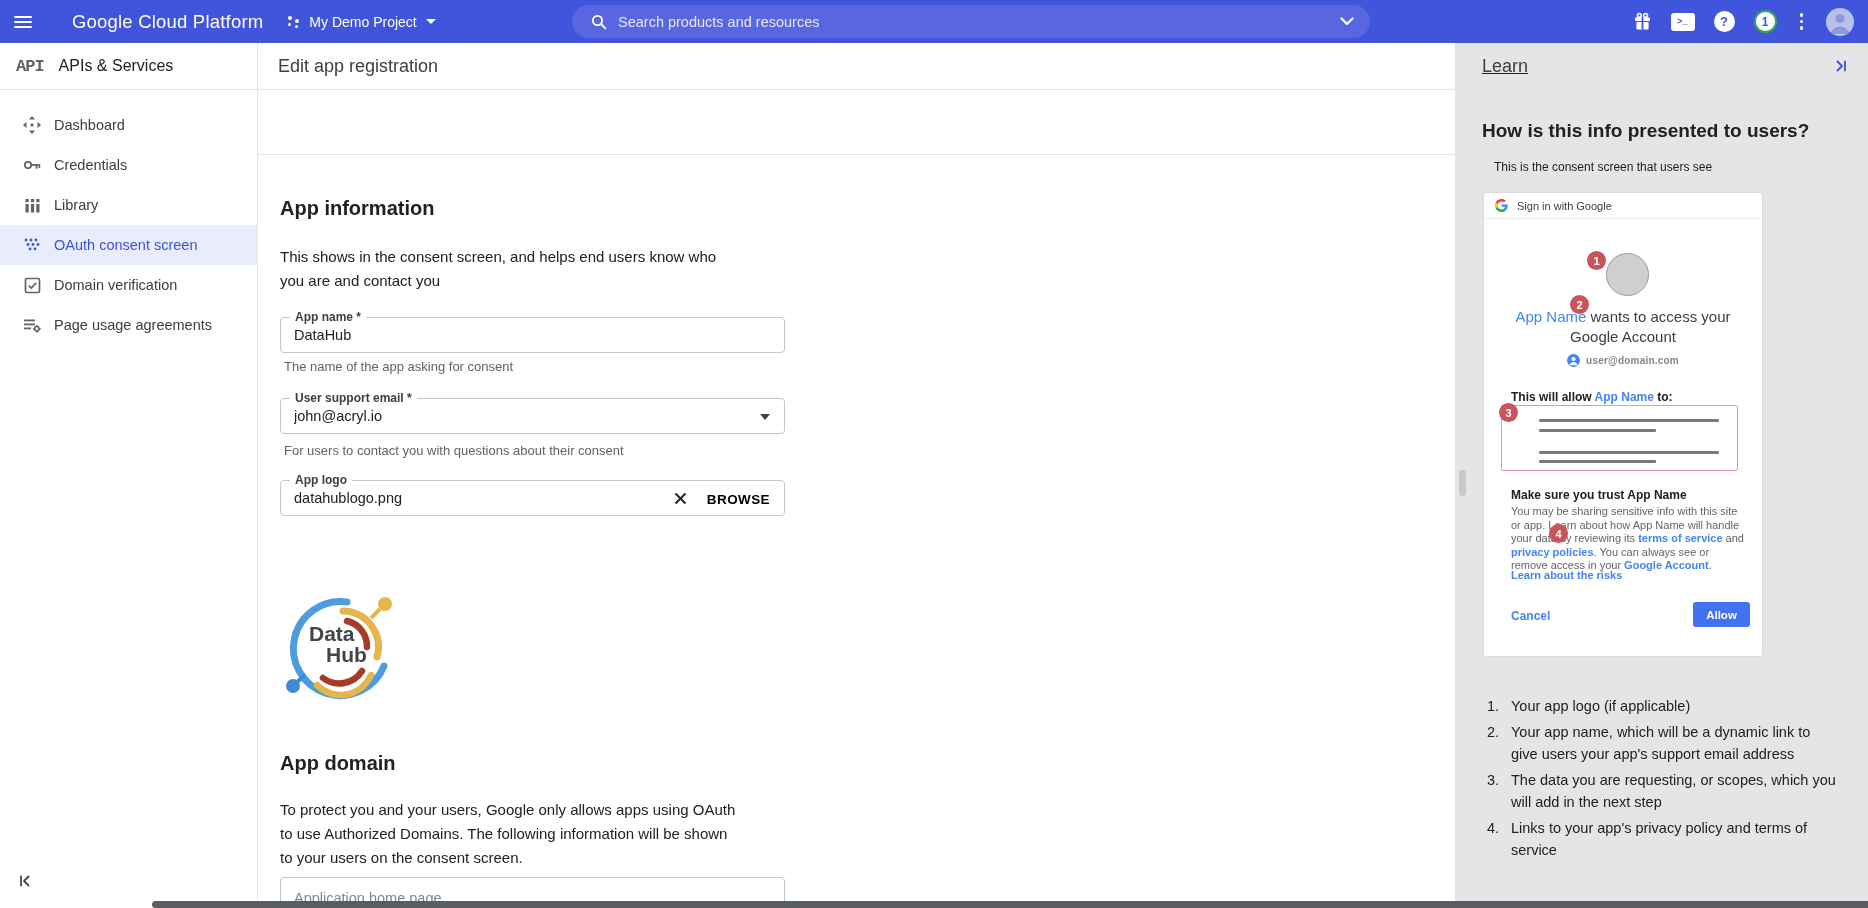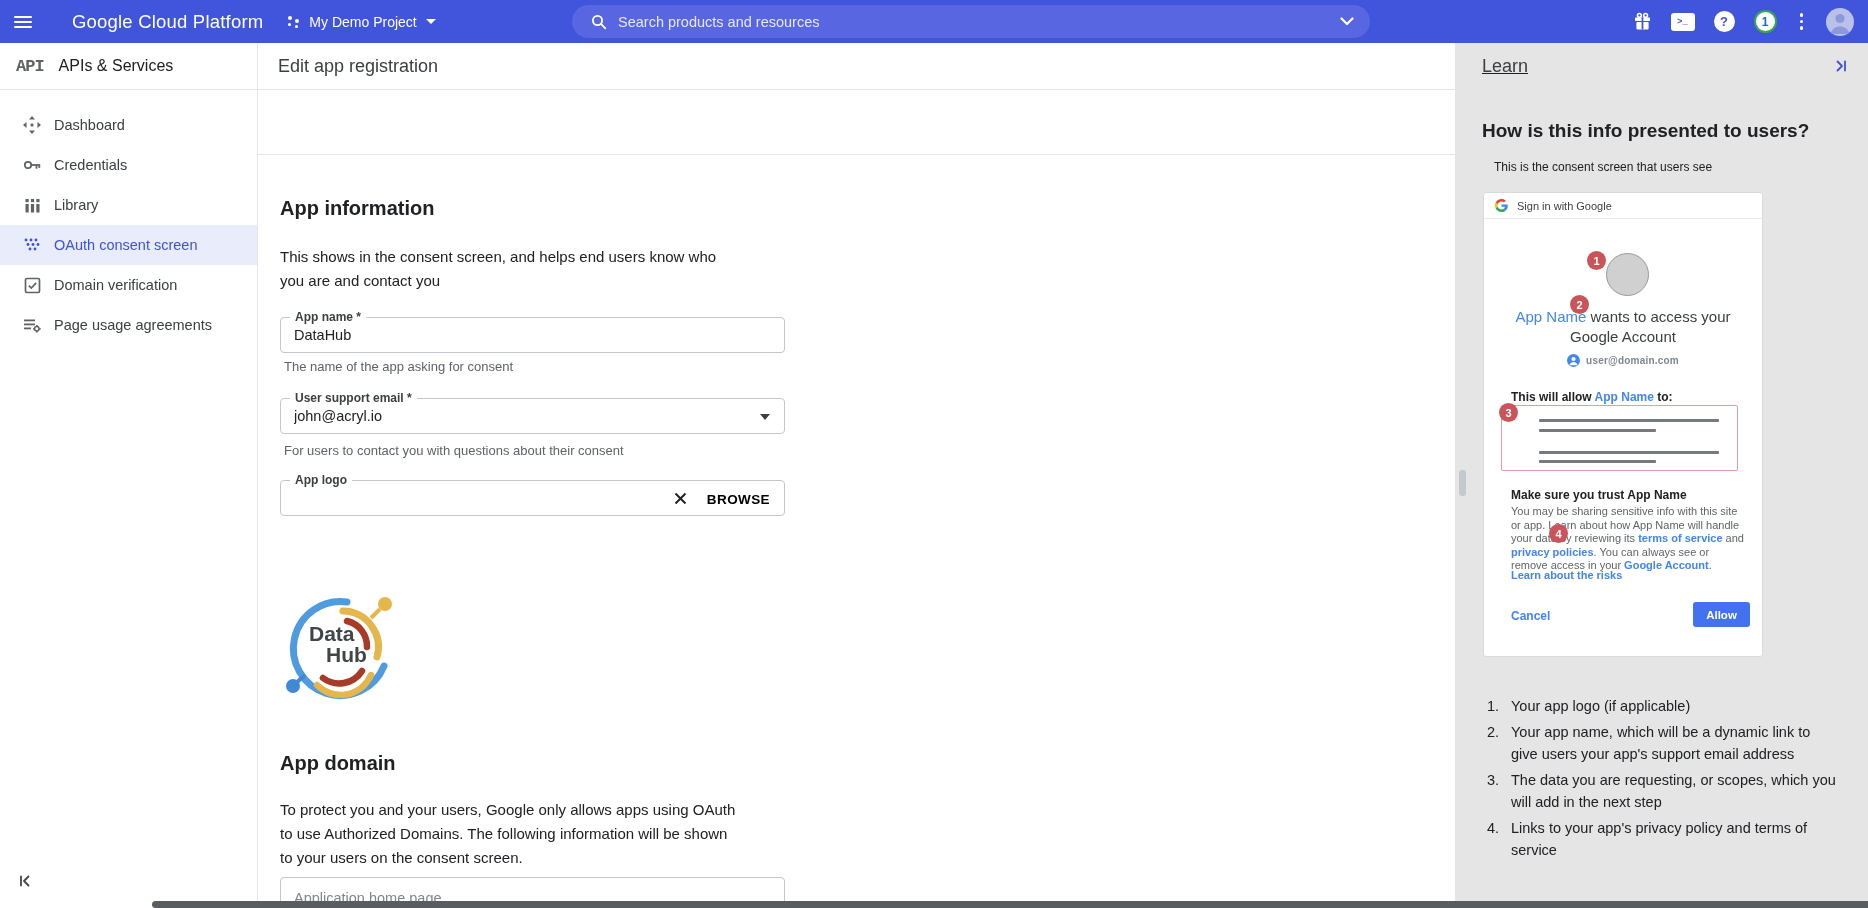--- a/index.html
+++ b/index.html
@@ -278,20 +278,21 @@
 
     <div class="mfield" style="top:243px">
       <span class="flabel">User support email *</span>
       <input type="text" readonly="" value="john@acryl.io" style="">
       <div class="sel-caret"></div>
     </div>
     <div class="fhelper" style="top:287px">For users to contact you with questions about their consent</div>
 
     <div class="mfield" style="top:325px">
       <span class="flabel">App logo</span>
+      <input type="text" readonly="" style="width: 350px;" value="datahublogo.png">
       <span class="clear-x">
         <svg width="15" height="15" viewBox="0 0 15 15">
           <line x1="2.5" y1="2.5" x2="12.5" y2="12.5" stroke="#202124" stroke-width="2"></line>
           <line x1="12.5" y1="2.5" x2="2.5" y2="12.5" stroke="#202124" stroke-width="2"></line>
         </svg>
       </span>
       <button class="browse-btn">BROWSE</button>
     </div>
 
     <div class="dh-logo">

